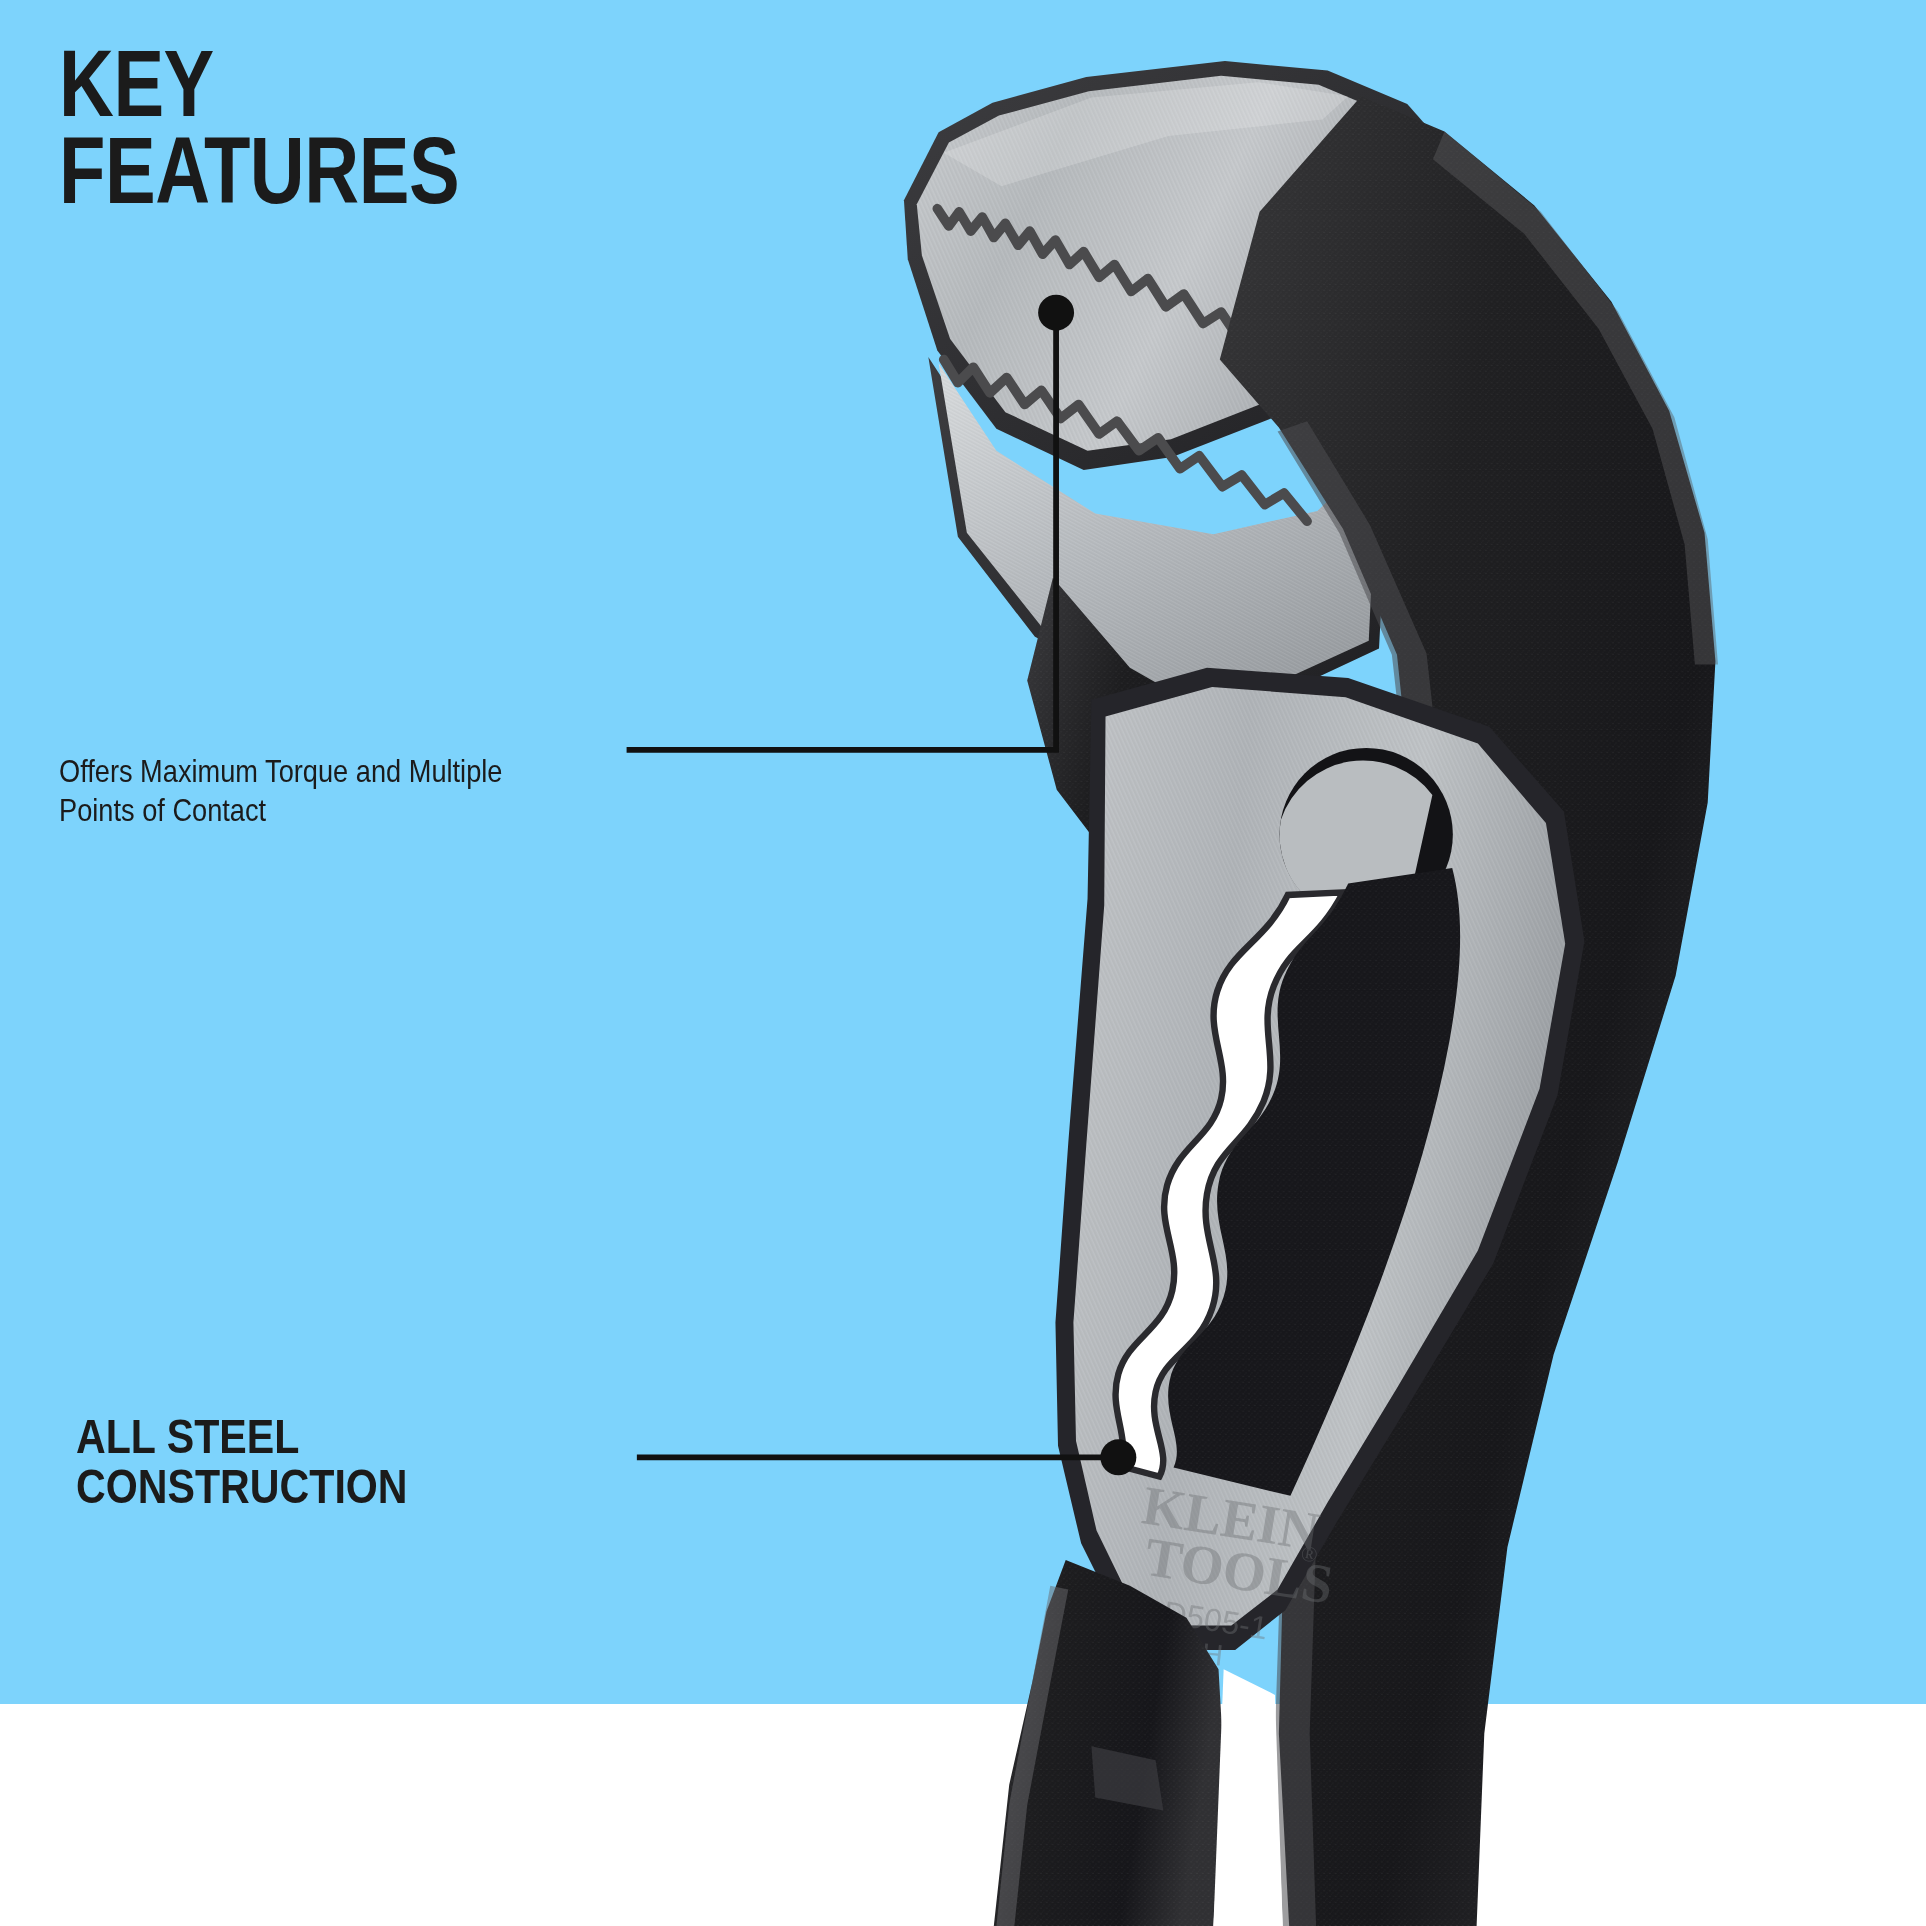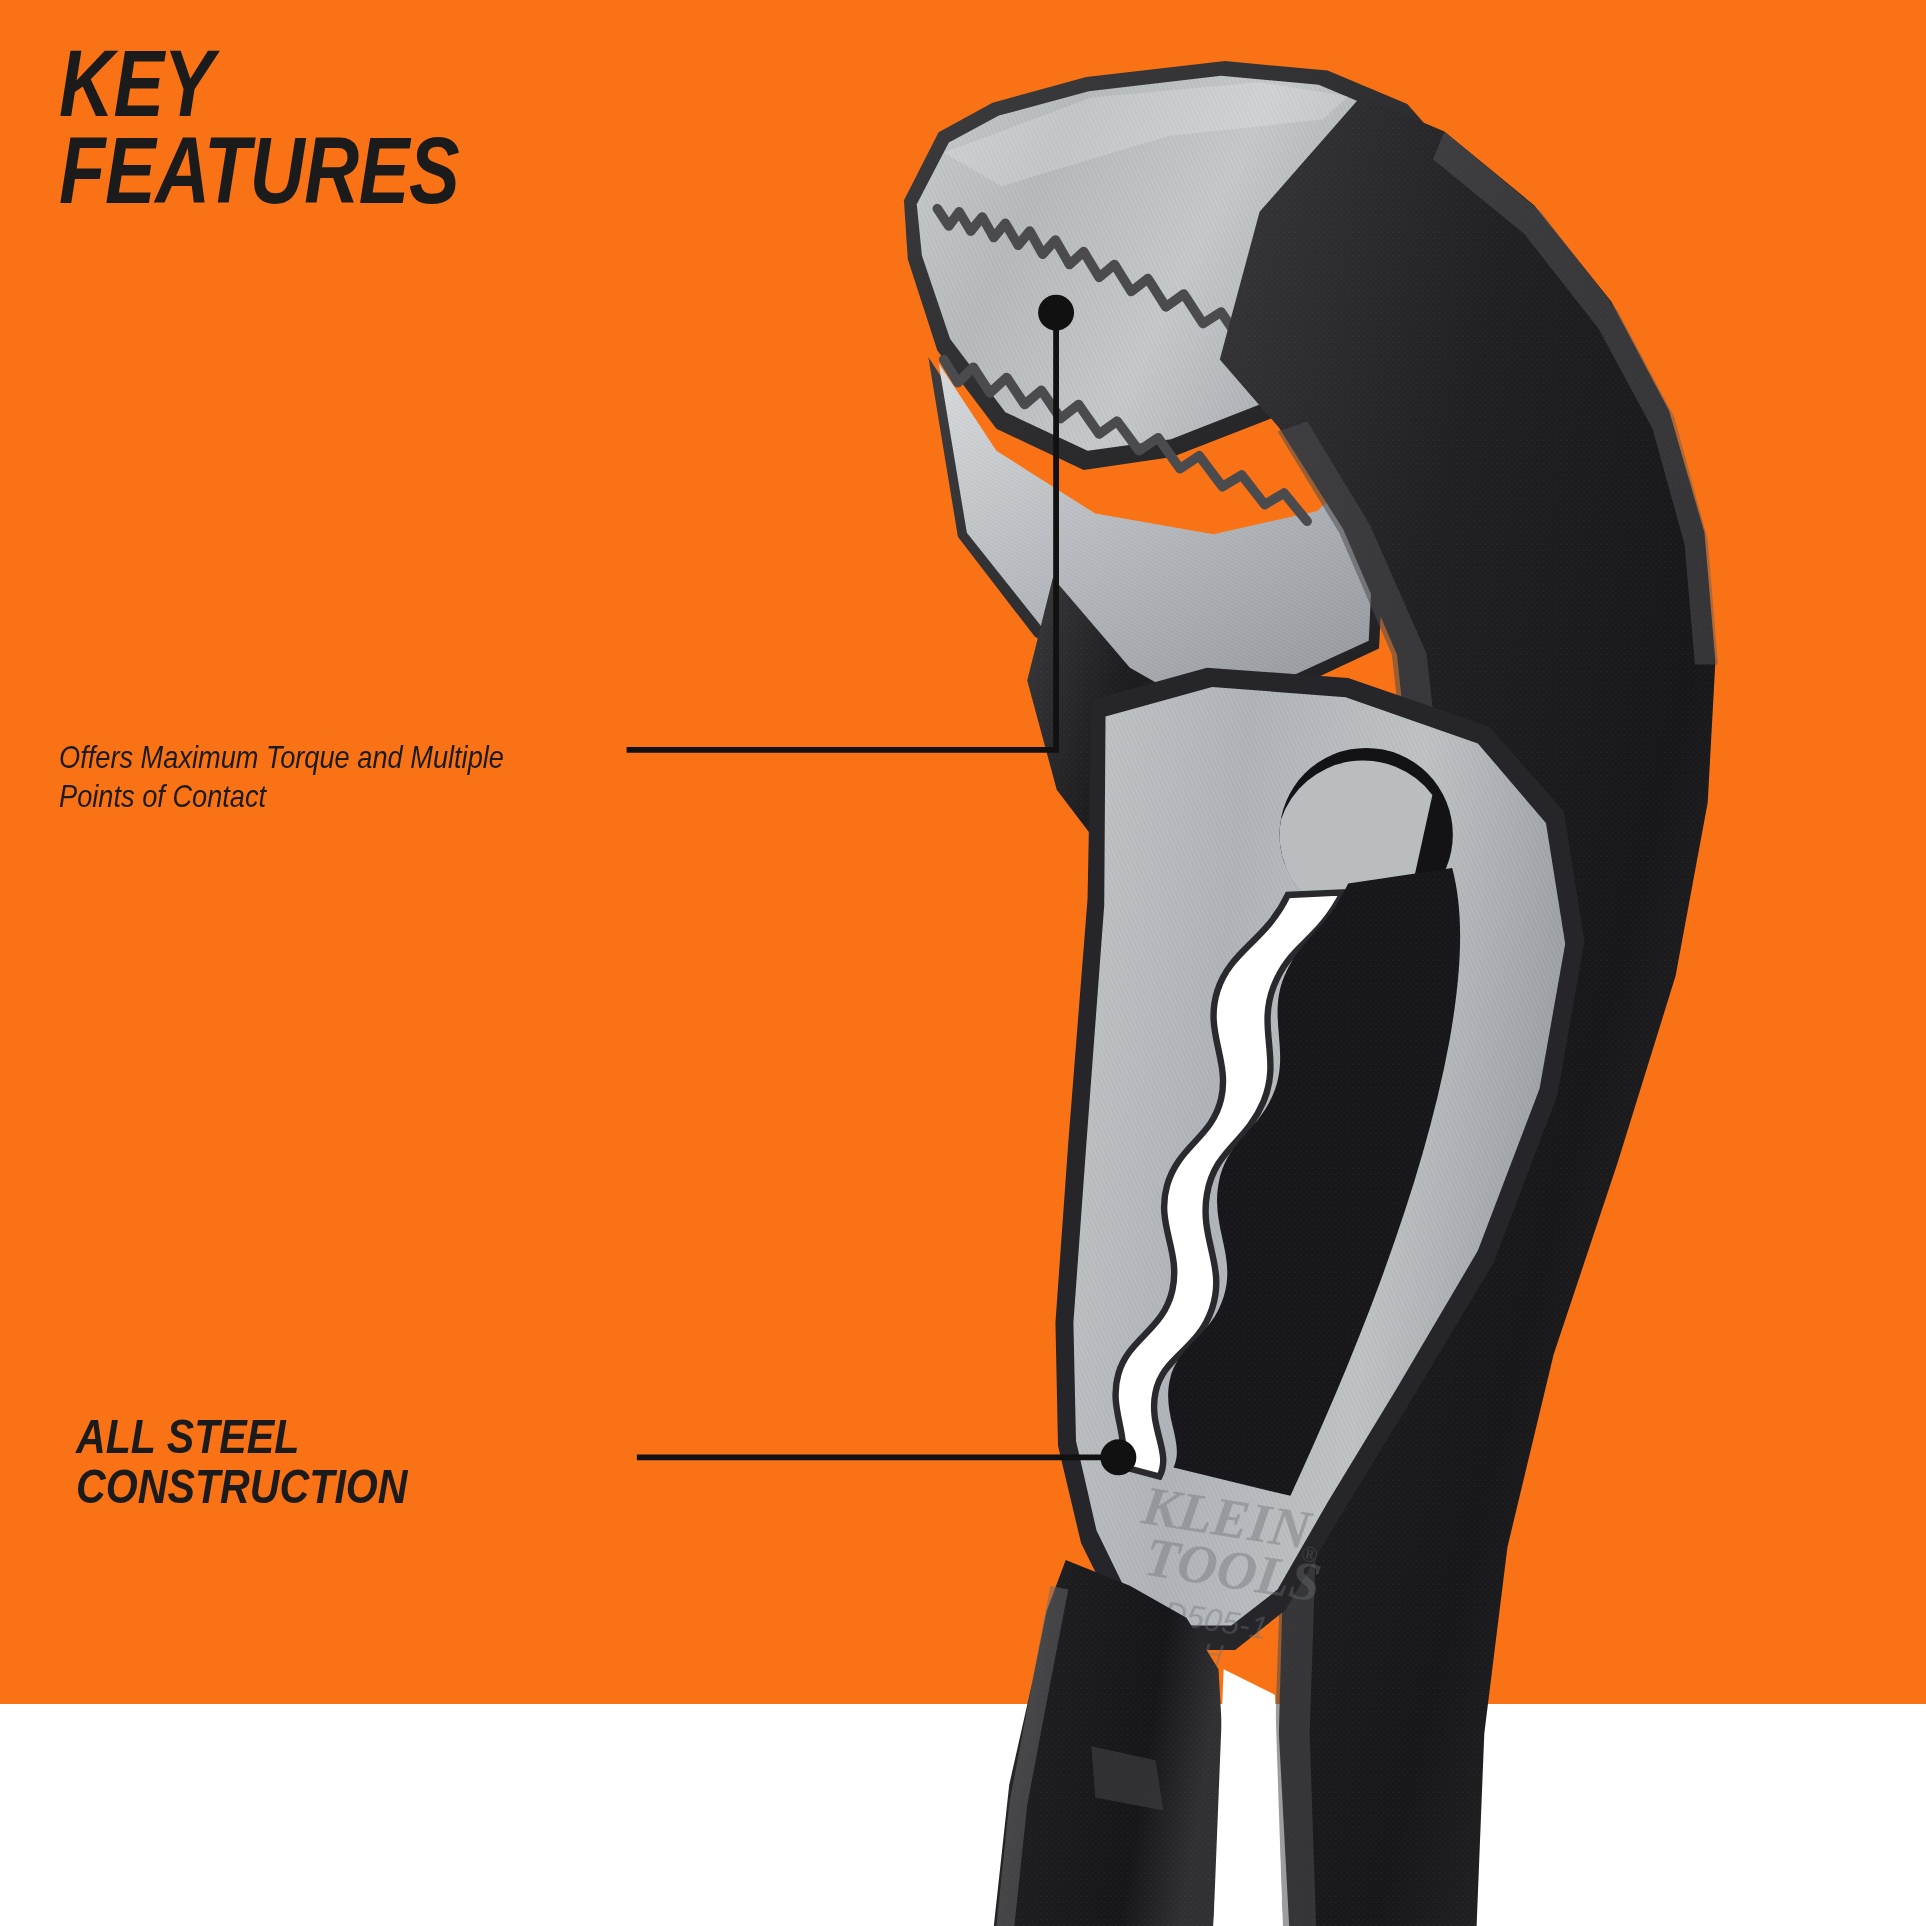--- a/index.html
+++ b/index.html
@@ -1,35 +1,35 @@
 <!DOCTYPE html>
 <html style="font-size:10.3px"><head>
 <meta charset="utf-8">
 <style>
   html,body{margin:0;padding:0;background:#ffffff;}
   body{width:1926px;height:1926px;position:relative;overflow:hidden;
        font-family:"Liberation Sans","DejaVu Sans",sans-serif;}
 
-  #stage{position:absolute;inset:0;width:1926px;height:1704px;background:#f97316;font-style:italic;}
+  #stage{position:absolute;inset:0;width:1926px;height:1704px;background:#7dd3fc;}
 
   
   #headline{position:absolute;left:59px;top:40px;width:770px;
             color:#1b1b1b;font-weight:700;font-size:95px;line-height:0.92;
             letter-spacing:-0.6px;}
   #headline .hl-line{display:block;
             transform:scaleX(0.80);transform-origin:left center;white-space:nowrap;}
 
   
   .callout{position:absolute;}
   .callout .co-title{color:#1b1b1b;font-weight:700;font-size:49px;line-height:1.02;
             letter-spacing:0px;}
   .callout .co-title .t-line{display:block;transform:scaleX(0.84);
             transform-origin:left center;white-space:nowrap;}
   .callout .co-sub{color:#1b1b1b;font-weight:400;font-size:32px;line-height:1.22;
-            }
+            margin-top:14px;}
   .callout .co-sub .s-line{display:block;transform:scaleX(0.85);
             transform-origin:left center;white-space:nowrap;}
 
   #callout-vjaw{left:59px;top:738px;width:803px;}
   #callout-steel{left:76px;top:1412px;width:803px;}
 
   
   #leaders{position:absolute;left:0;top:0;width:1926px;height:1926px;}
 
   

